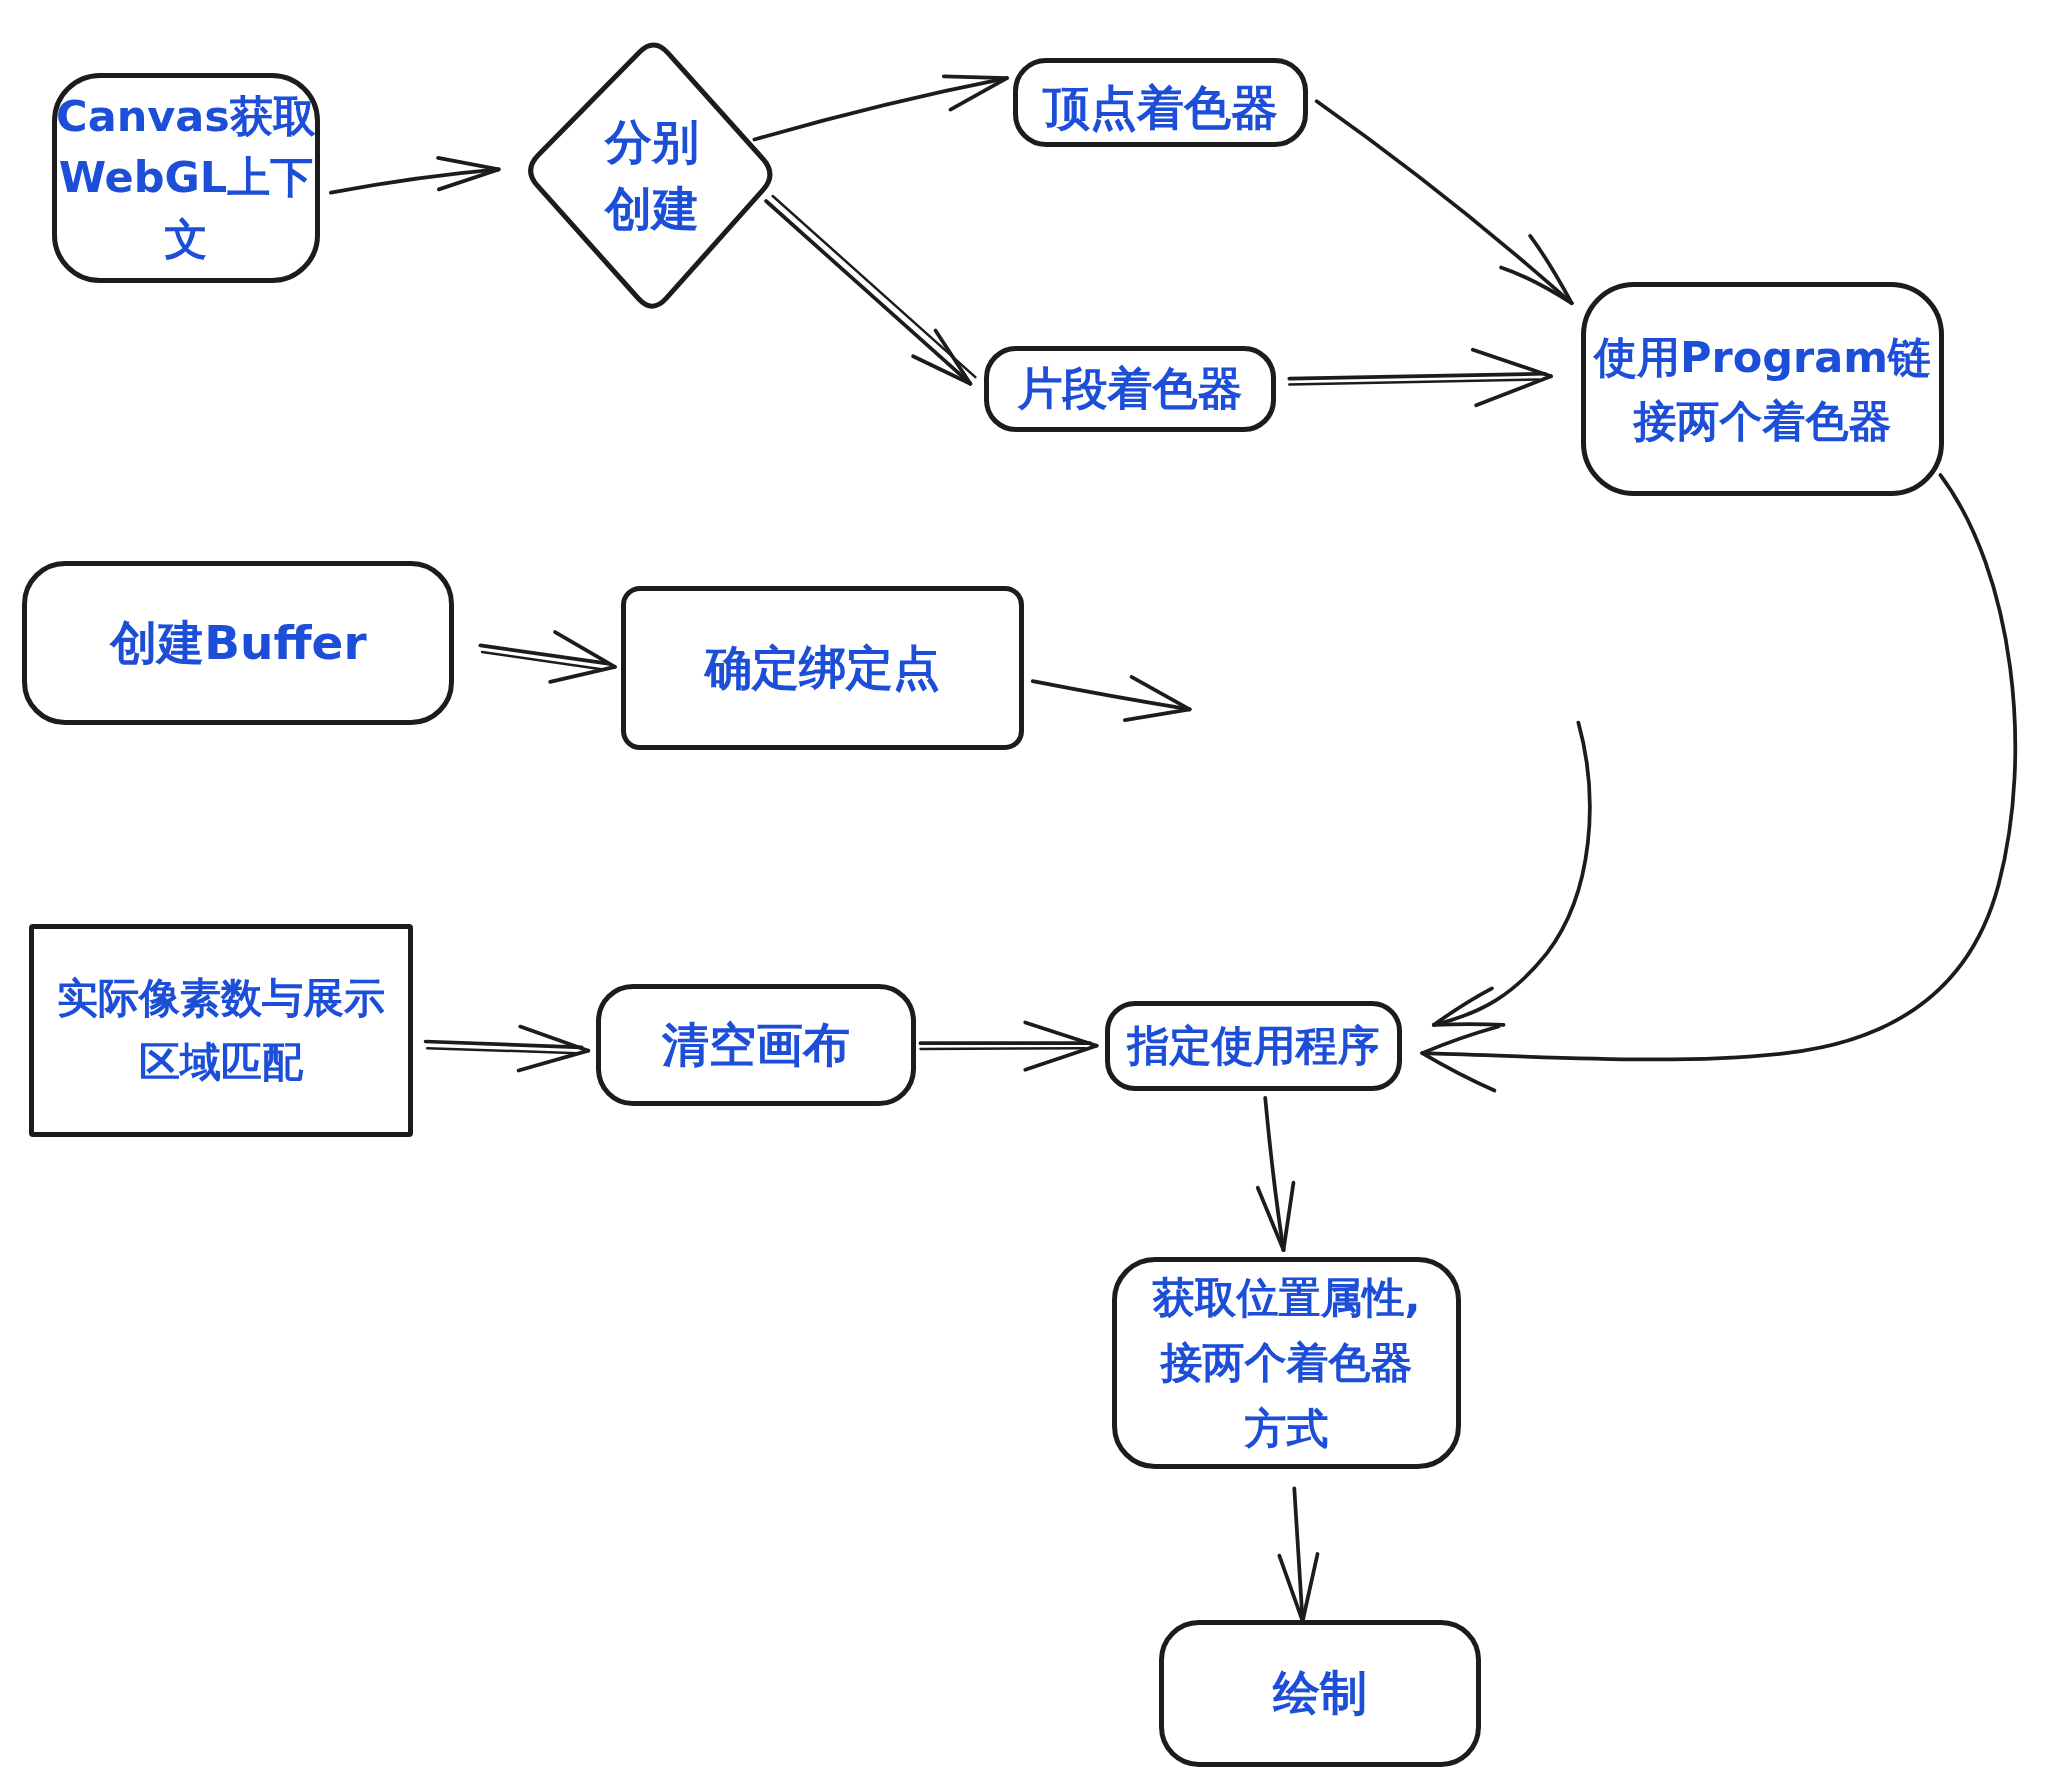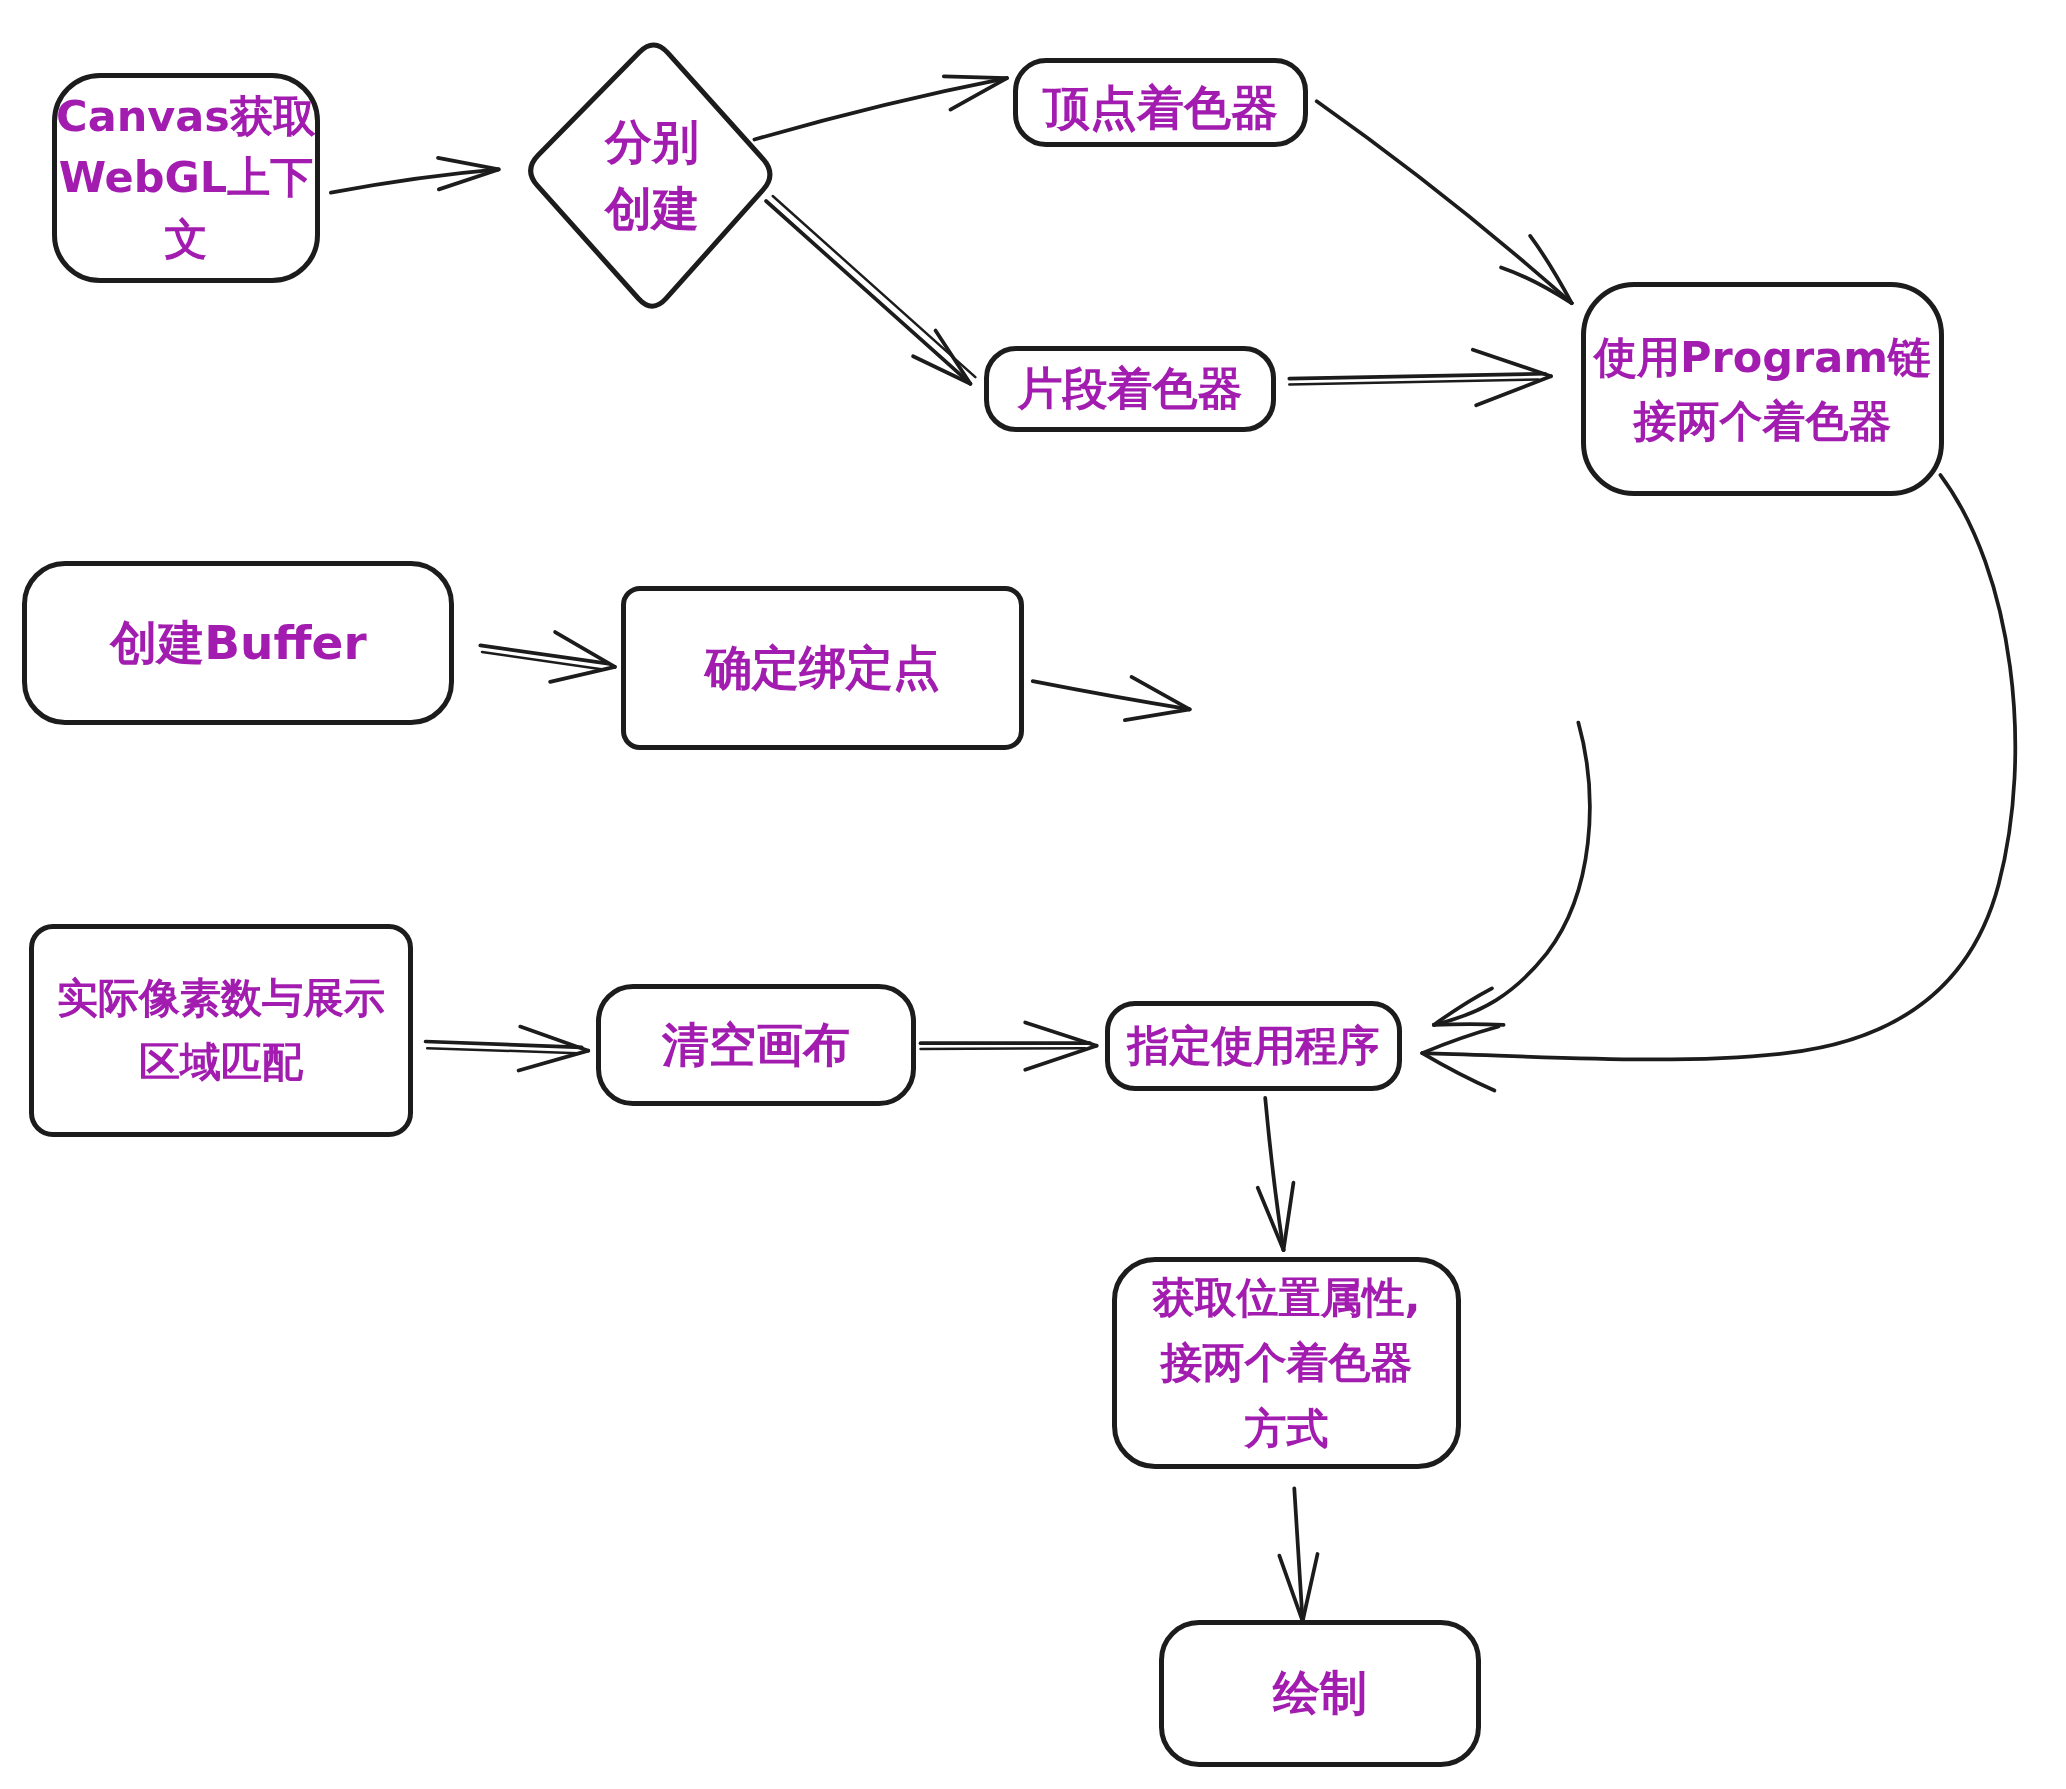--- a/index.html
+++ b/index.html
@@ -1,21 +1,21 @@
 <!DOCTYPE html>
 <html style="font-size:13.3px"><head>
 <meta charset="utf-8">
 <style>
   html,body{margin:0;padding:0;background:#ffffff;}
   .stage{
     position:relative;
     width:2067px;height:1789px;
     background:#ffffff;
     font-family:"DejaVu Sans","Liberation Sans",sans-serif;
-    color:#a21caf;
+    color:#1d4ed8;
     overflow:hidden;
   }
   svg.wires{position:absolute;left:0;top:0;width:2067px;height:1789px;}
   svg.wires path{fill:none;stroke:#1c1c1c;stroke-linecap:round;stroke-linejoin:round;}
   svg.wires path.shape{stroke-width:6;fill:#ffffff;}
   svg.wires path.shaft{stroke-width:4.5;}
   svg.wires path.thin{stroke-width:3;}
   svg.wires path.wing{stroke-width:4.5;}
   .node{
     position:absolute;box-sizing:border-box;
@@ -27,21 +27,21 @@
   }
   .ln{display:block;white-space:nowrap;}
   .n-canvas  {left:52px;  top:73px;   width:268px; height:210px; font-size:43px; border-radius:48px;}
   .n-decision{left:544px; top:98px;  width:216px; height:156px; font-size:47px; border:none;background:transparent;border-radius:0;}
   .n-vertex  {left:1013px;top:58px;   width:295px; height:89px; font-size:47px; border-radius:33px;justify-content:flex-end;}
   .n-fragment{left:984px;top:346px;  width:292px; height:86px; font-size:45px; border-radius:32px;}
   .n-program {left:1581px;top:282px;  width:363px; height:214px; font-size:43px; border-radius:53px; line-height:1.5;}
   .n-buffer  {left:22.4px;  top:561px;  width:432px; height:164px; font-size:47px; border-radius:43px;}
   .n-bind    {left:621px; top:586px;  width:403px; height:164px; font-size:47px; border-radius:19px;}
   .n-data    {left:1200px;top:623px;  width:361px; height:160px; font-size:43px; border-radius:43px;}
-  .n-viewport{left:29px;  top:924px; width:384px; height:213px; font-size:41px; border-radius:24px; line-height:1.55;}
+  .n-viewport{left:29px;  top:924px; width:384px; height:213px; font-size:41px; border-radius:4px; line-height:1.55;}
   .n-clear   {left:596px; top:984px; width:320px; height:122px; font-size:47px; border-radius:37px;}
   .n-useprog {left:1105px;top:1001px; width:297px; height:90px; font-size:42px; border-radius:30px;}
   .n-attr    {left:1112px;top:1257px; width:349px; height:212px; font-size:42px; border-radius:43px; line-height:1.55;}
   .n-draw    {left:1159px;top:1620px; width:322px; height:147px; font-size:47px; border-radius:40px;}
 </style>
 </head>
 <body>
 
 <div class="stage">
 

